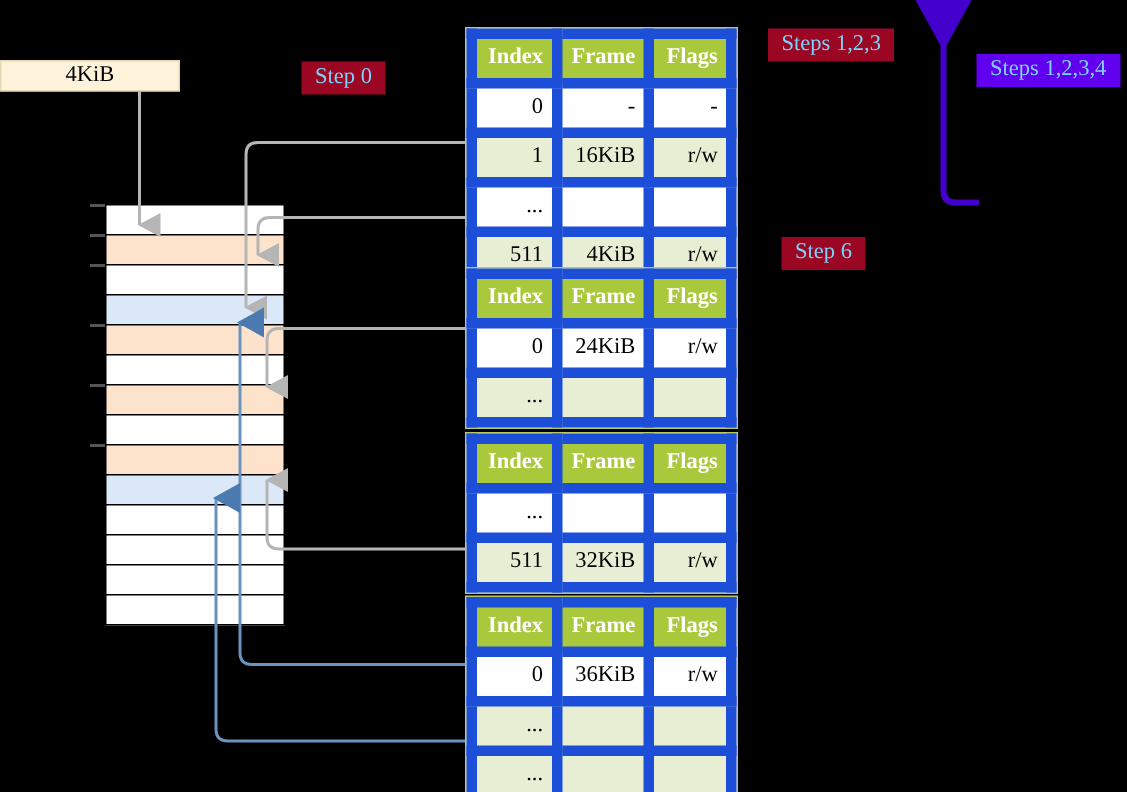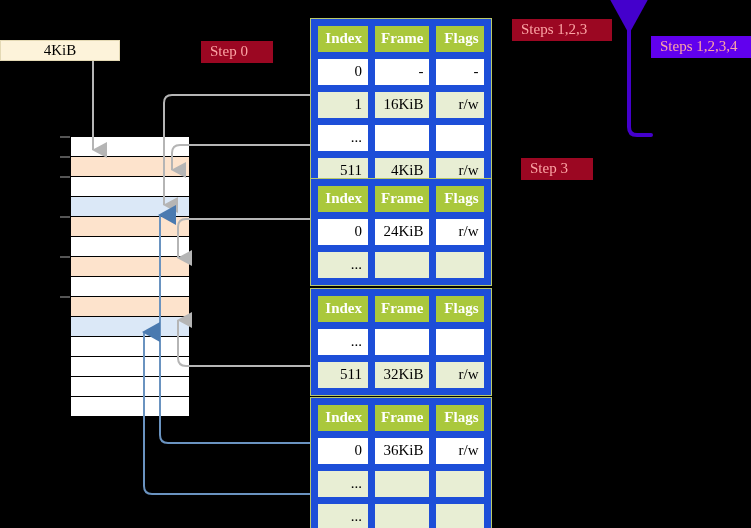--- a/index.html
+++ b/index.html
@@ -66,22 +66,22 @@
 
   .pt tr.alt td { background: #e8eed4; }
   .pt tr.plain td { background: #ffffff; }
   .pt td.hl { background: #fbf9a0; }
 
   
   .badge {
     position: absolute;
     font-family: "Liberation Serif", "DejaVu Serif", serif;
     font-size: 15px;
-    color: #fca5a5;
-    padding: 3px 25px 4px 9px;
+    color: #7dd3fc;
+    padding: 3px 9px 4px 9px;
     line-height: 1;
     white-space: nowrap;
   }
   .badge-red { background: #9b0722; }
   .badge-blue { background: #6100ee; }
 
   
   #kib-box {
     position: absolute;
     left: 0px;
@@ -191,21 +191,21 @@
 
     <path d="M311,494 L152,494 Q144,494 144,486 L144,332" stroke="#6a93c0" stroke-width="2" fill="none" marker-end="url(#ab)"></path>
 
     <path d="M651,135 L637,135 Q629,135 629,127 L629,30" stroke="#4400cc" stroke-width="4" fill="none" stroke-linecap="round" marker-end="url(#apurple)"></path>
   </svg>
 
   <div id="badges">
       <div class="badge badge-red" style="left: 201px; top: 41px; background: rgb(155, 7, 34);">Step 0</div>
       <div class="badge badge-red" style="left: 512px; top: 19px; background: rgb(155, 7, 34);">Steps 1,2,3</div>
       <div class="badge badge-blue" style="left: 651px; top: 36px; background: rgb(97, 0, 238);">Steps 1,2,3,4</div>
-      <div class="badge badge-red" style="left: 521px; top: 158px; background: rgb(155, 7, 34);">Step 3</div>
+      <div class="badge badge-red" style="left: 521px; top: 158px; background: rgb(155, 7, 34);">Step 6</div>
     </div>
 
   <div id="tables">
       <table class="pt" style="left: 311px; top: 19px;">
         <thead>
           <tr>
             <th class="c-index">Index</th>
             <th class="c-frame">Frame</th>
             <th class="c-flags">Flags</th>
           </tr>

